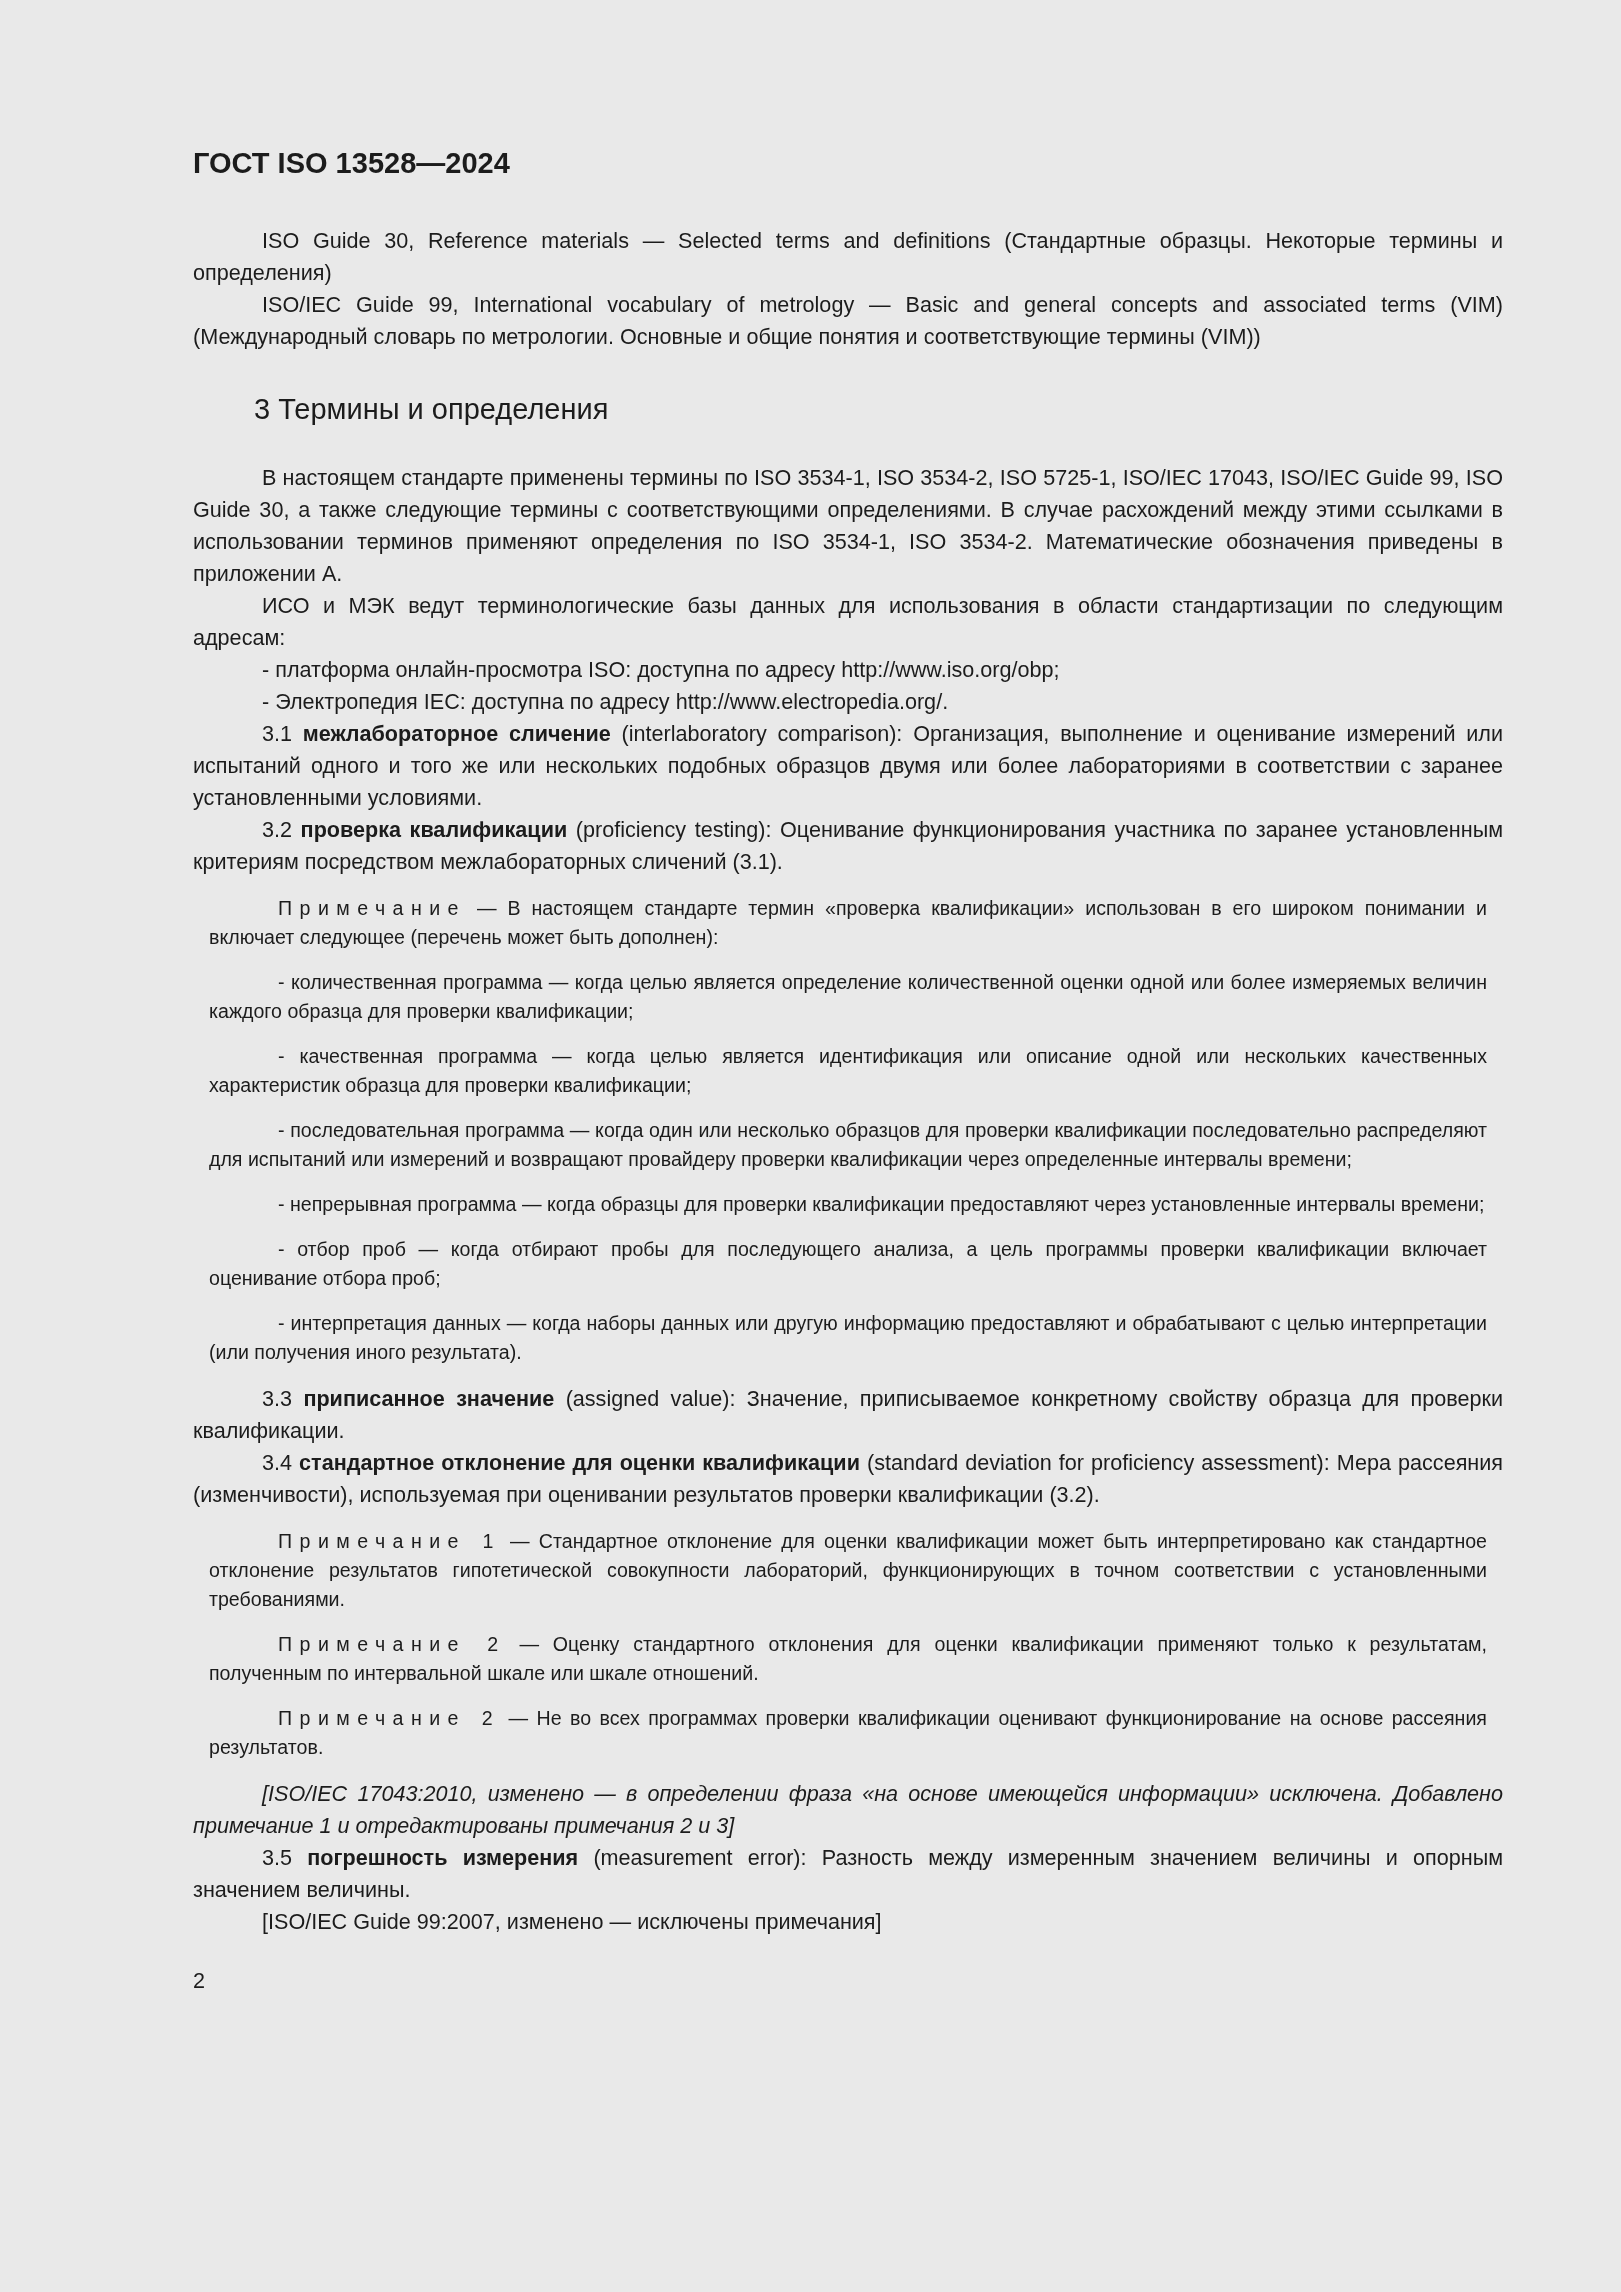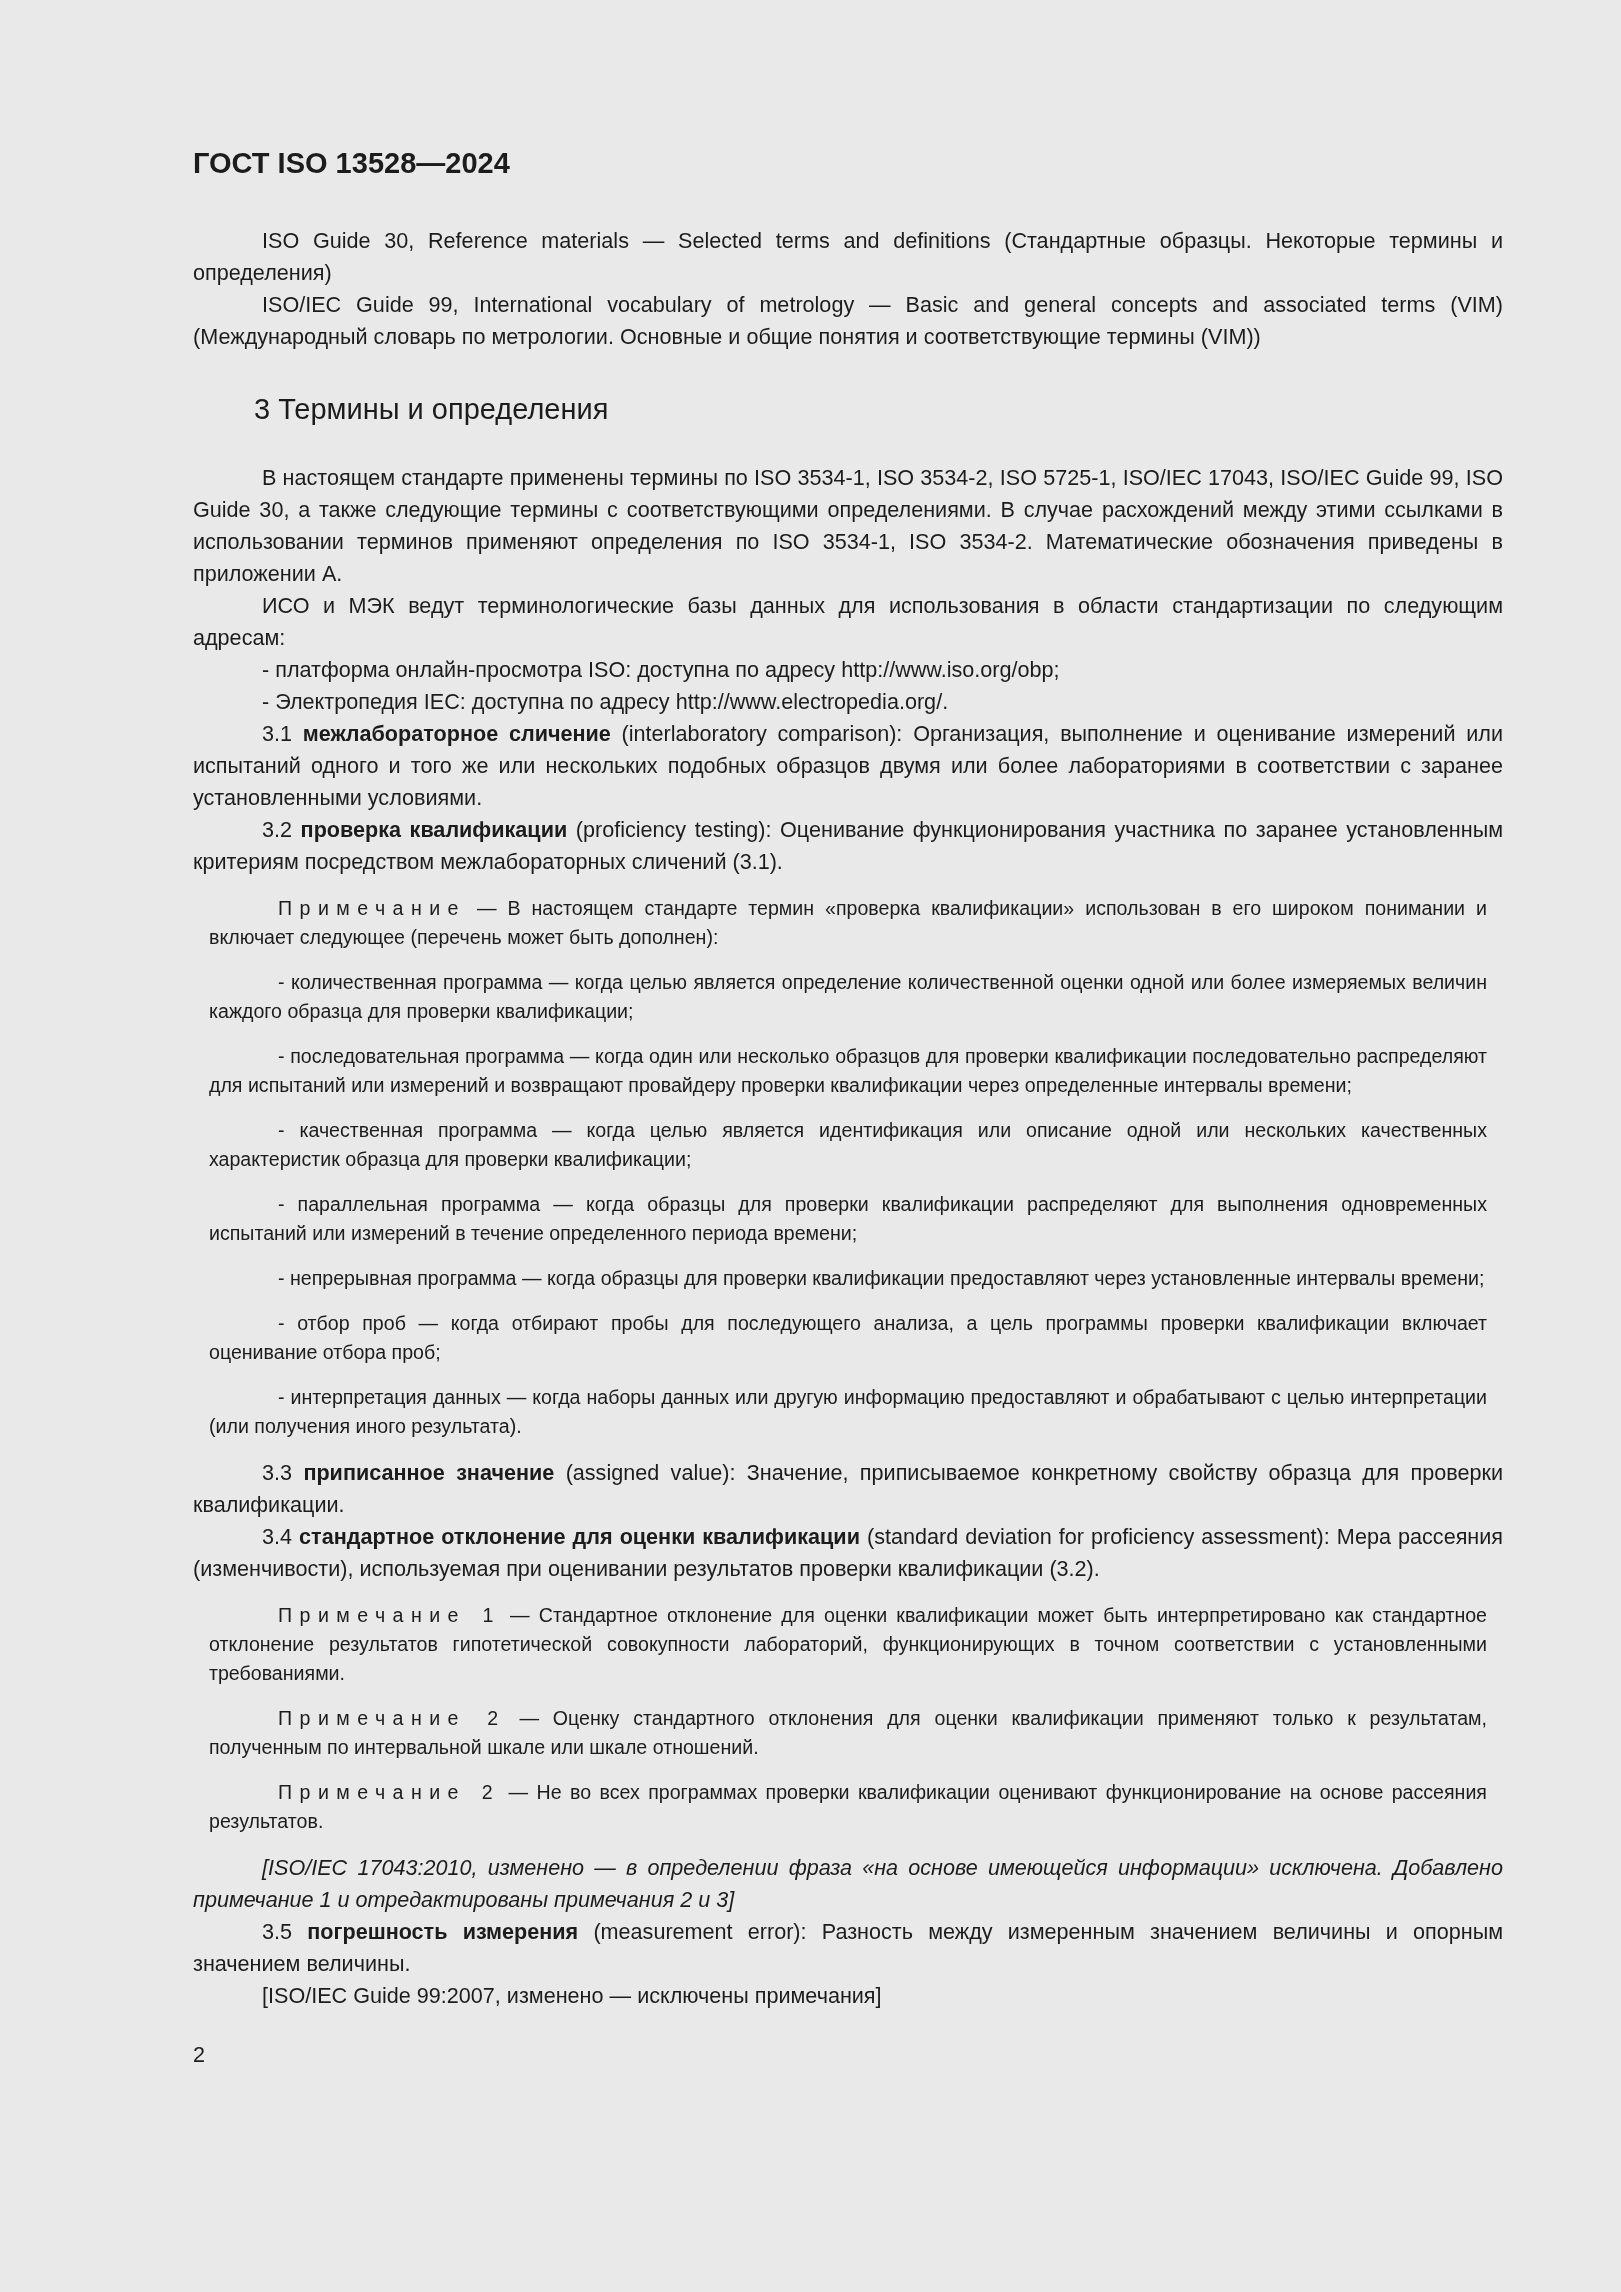--- a/index.html
+++ b/index.html
@@ -77,23 +77,22 @@
     <p class="bp">- платформа онлайн-просмотра ISO: доступна по адресу http://www.iso.org/obp;</p>
     <p class="bp">- Электропедия IEC: доступна по адресу http://www.electropedia.org/.</p>
 
     <p class="bp"><span>3.1</span> <b>межлабораторное сличение</b> <span>(interlaboratory comparison): Организация, выполнение и оценивание измерений или испытаний одного и того же или нескольких подобных образцов двумя или более лабораториями в соответствии с заранее установленными условиями.</span></p>
 
     <p class="bp"><span>3.2</span> <b>проверка квалификации</b> <span>(proficiency testing): Оценивание функционирования участника по заранее установленным критериям посредством межлабораторных сличений (3.1).</span></p>
 
     <div class="note-group">
       <p class="note"><span class="note-label">Примечание</span> <span>— В настоящем стандарте термин «проверка квалификации» использован в его широком понимании и включает следующее (перечень может быть дополнен):</span></p>
       <p class="note">- количественная программа — когда целью является определение количественной оценки одной или более измеряемых величин каждого образца для проверки квалификации;</p>
+      <p class="note">- качественная программа — когда целью является идентификация или описание одной или нескольких качественных характеристик образца для проверки квалификации;</p>
       <p class="note">- последовательная программа — когда один или несколько образцов для проверки квалификации последовательно распределяют для испытаний или измерений и возвращают провайдеру проверки квалификации через определенные интервалы времени;</p>
-      <p class="note">- качественная программа — когда целью является идентификация или описание одной или нескольких качественных характеристик образца для проверки квалификации;</p>
-      <p class="note">- параллельная программа — когда образцы для проверки квалификации распределяют для выполнения одновременных испытаний или измерений в течение определенного периода времени;</p>
       <p class="note">- непрерывная программа — когда образцы для проверки квалификации предоставляют через установленные интервалы времени;</p>
       <p class="note">- отбор проб — когда отбирают пробы для последующего анализа, а цель программы проверки квалификации включает оценивание отбора проб;</p>
       <p class="note">- интерпретация данных — когда наборы данных или другую информацию предоставляют и обрабатывают с целью интерпретации (или получения иного результата).</p>
     </div>
 
     <p class="bp"><span>3.3</span> <b>приписанное значение</b> <span>(assigned value): Значение, приписываемое конкретному свойству образца для проверки квалификации.</span></p>
 
     <p class="bp"><span>3.4</span> <b>стандартное отклонение для оценки квалификации</b> <span>(standard deviation for proficiency assessment): Мера рассеяния (изменчивости), используемая при оценивании результатов проверки квалификации (3.2).</span></p>
 
     <div class="note-group">

